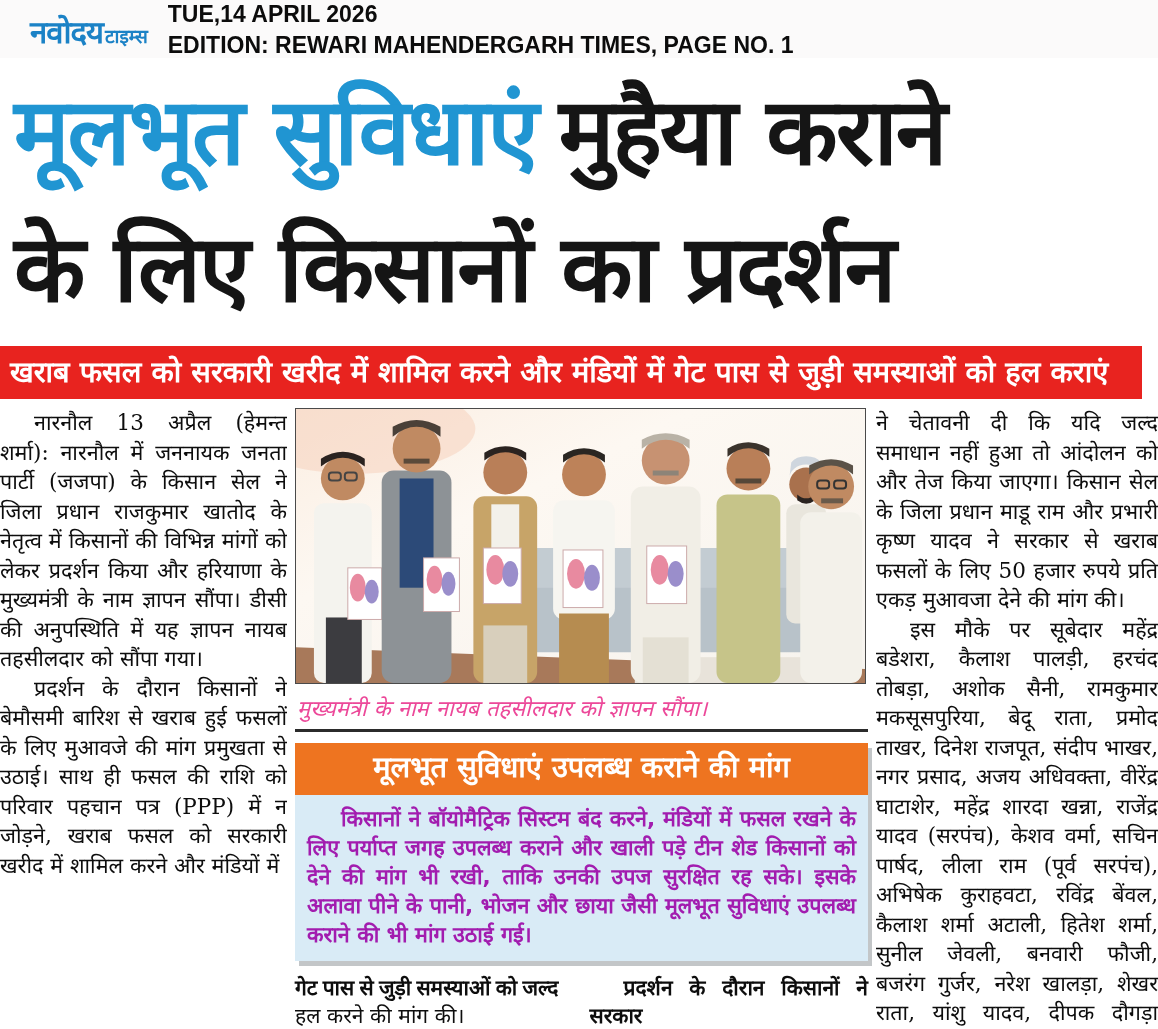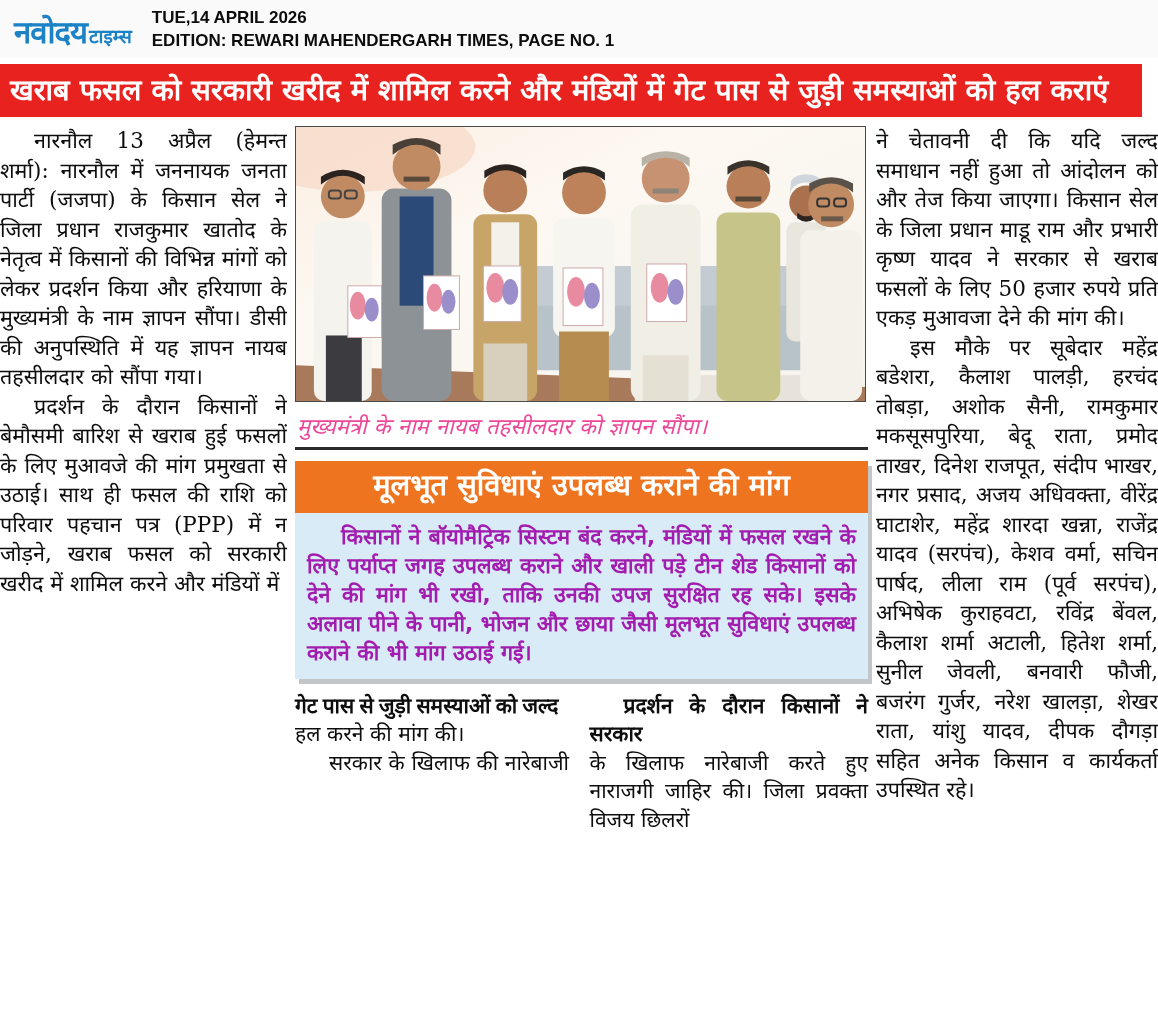--- a/index.html
+++ b/index.html
@@ -6,26 +6,26 @@
   html,body { margin:0; padding:0; }
   body {
     width:1158px; height:1029px; overflow:hidden; background:#ffffff;
     font-family:"DejaVu Sans", sans-serif; color:#111;
   }
   .page { width:1158px; height:1029px; position:relative; background:#fff; }
 
   
   .masthead {
     height:58px; background:#fbfafa; display:flex; align-items:center;
-    padding:4px 14px 2px;
+    padding:4px 30px 2px;
   }
   .logo { color:var(--logo_blue,#1b82c6); white-space:nowrap; line-height:1; margin-top:4px; }
   .logo .logo-main { font-size:31px; font-weight:800; letter-spacing:-1px; }
   .logo .logo-sub  { font-size:19px; font-weight:600; margin-left:2px; }
-  .dateline { margin-left:20px; font-family:"Liberation Sans", sans-serif; font-weight:bold; font-size:17px; line-height:1.35; color:#0c0c0c; }
+  .dateline { margin-left:20px; font-family:"Liberation Sans", sans-serif; font-weight:bold; font-size:23px; line-height:1.35; color:#0c0c0c; }
 
   
   .headline { padding:6px 14px 2px; }
   .headline h1 {
     margin:0; font-weight:800; color:#151515;
     font-size:93px; line-height:137px; letter-spacing:-2px; white-space:nowrap;
   }
   .headline .hl-blue { color:var(--accent_blue,#2095d2); }
   .headline .hl-black { margin-left:22px; }
 
@@ -88,20 +88,24 @@
   <header class="masthead">
     <div class="logo">
       <span class="logo-main">नवोदय</span><span class="logo-sub">टाइम्स</span>
     </div>
     <div class="dateline">
       <div>TUE,14 APRIL 2026</div>
       <div>EDITION: REWARI MAHENDERGARH TIMES, PAGE NO. 1</div>
     </div>
   </header>
 
+  <section class="headline">
+    <h1><span class="hl-blue">मूलभूत सुविधाएं</span><span class="hl-black">मुहैया कराने</span><br>
+    <span>के लिए किसानों का प्रदर्शन</span></h1>
+  </section>
 
   <div class="banner">खराब फसल को सरकारी खरीद में शामिल करने और मंडियों में गेट पास से जुड़ी समस्याओं को हल कराएं</div>
 
   <main class="content">
 
     <aside class="col-left news-serif">
       <p class="body-par">नारनौल 13 अप्रैल (हेमन्त शर्मा): नारनौल में जननायक जनता पार्टी (जजपा) के किसान सेल ने जिला प्रधान राजकुमार खातोद के नेतृत्व में किसानों की विभिन्न मांगों को लेकर प्रदर्शन किया और हरियाणा के मुख्यमंत्री के नाम ज्ञापन सौंपा। डीसी की अनुपस्थिति में यह ज्ञापन नायब तहसीलदार को सौंपा गया।</p>
       <p class="body-par">प्रदर्शन के दौरान किसानों ने बेमौसमी बारिश से खराब हुई फसलों के लिए मुआवजे की मांग प्रमुखता से उठाई। साथ ही फसल की राशि को परिवार पहचान पत्र (PPP) में न जोड़ने, खराब फसल को सरकारी खरीद में शामिल करने और मंडियों में</p>
     </aside>
 

